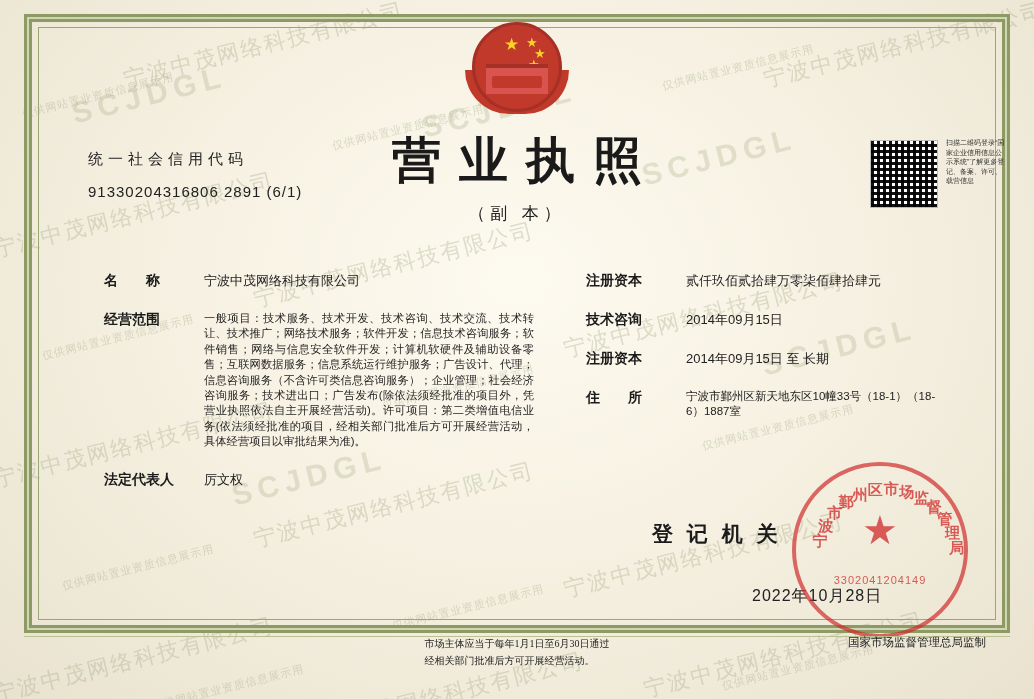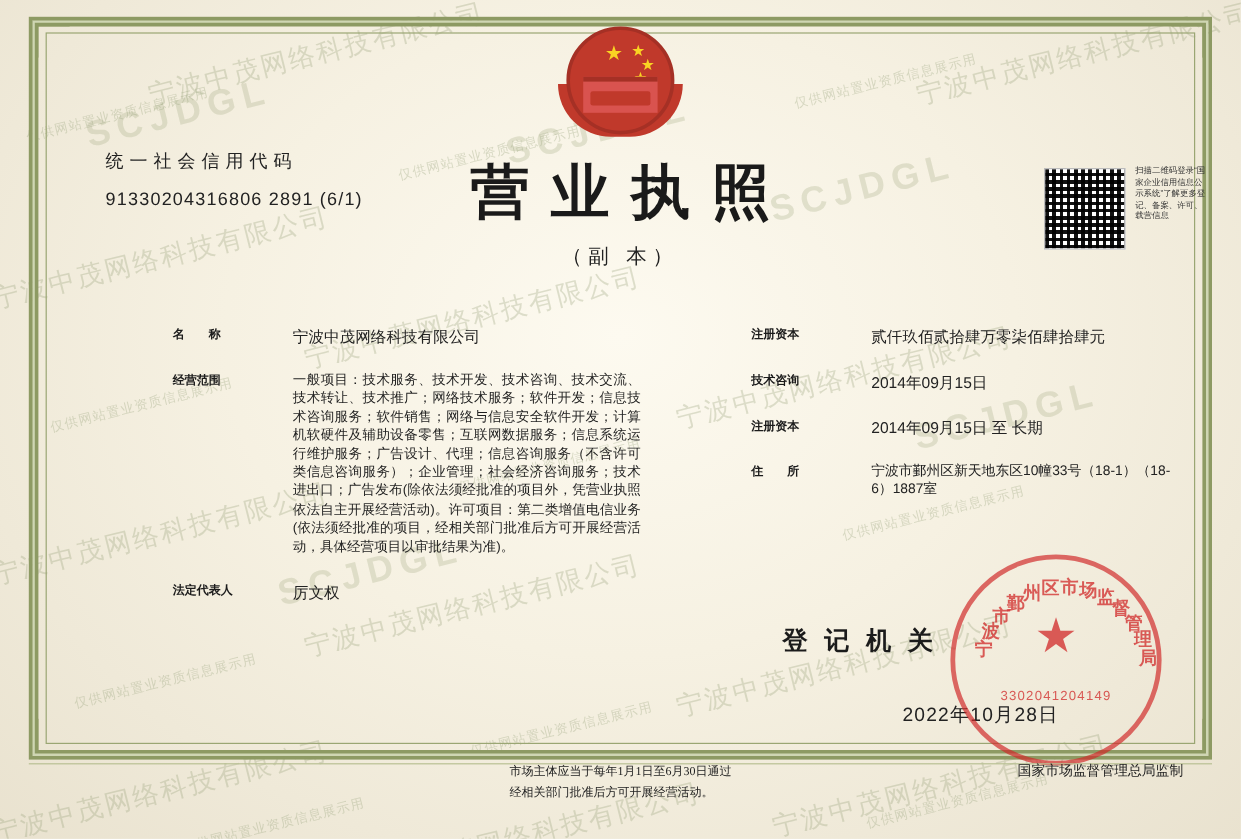--- a/index.html
+++ b/index.html
@@ -87,21 +87,21 @@
     font-size:49px;letter-spacing:18px;
     color:#1a1a1a;
     text-indent:18px;
   }
   .subtitle{
     position:absolute;left:0;right:0;top:202px;text-align:center;
     font-size:17px;letter-spacing:5px;color:#222;
   }
 
   
-  .code-block{position:absolute;left:88px;top:125px;}
+  .code-block{position:absolute;left:88px;top:150px;}
   .code-label{font-size:15px;letter-spacing:5px;color:#222;}
   .code-value{font-size:15px;margin-top:14px;letter-spacing:1px;color:#222;}
 
   
   .qr-wrap{position:absolute;right:94px;top:140px;width:70px;}
   .qr{
     width:66px;height:66px;
     background-color:#fff;
     background-image:
       repeating-linear-gradient(90deg,#111 0 3px, #fff 3px 6px),
@@ -113,23 +113,23 @@
     position:absolute;left:76px;top:-2px;width:62px;
     font-size:7px;line-height:9.5px;color:#333;
   }
 
   
   .fields{position:absolute;left:0;top:272px;right:0;}
   .col-left{position:absolute;left:104px;top:0;width:430px;}
   .col-right{position:absolute;left:586px;top:0;width:400px;}
   .row{display:flex;margin-bottom:21px;}
   .lbl{
-    width:92px;flex:0 0 92px;font-size:10px;font-weight:bold;color:#1b1b1b;
+    width:92px;flex:0 0 92px;font-size:14px;font-weight:bold;color:#1b1b1b;
     letter-spacing:0px;
-    display:flex;justify-content:space-between;margin-left:40px;
+    display:flex;justify-content:space-between;
   }
   .val{font-size:13px;color:#222;padding-left:8px;line-height:17px;}
   .val.small{font-size:11.5px;line-height:15px;}
   .scope{
     font-size:11.3px;line-height:15.4px;color:#1f1f1f;text-align:justify;
     width:336px;padding-left:8px;
   }
 
   
   .registrar{

